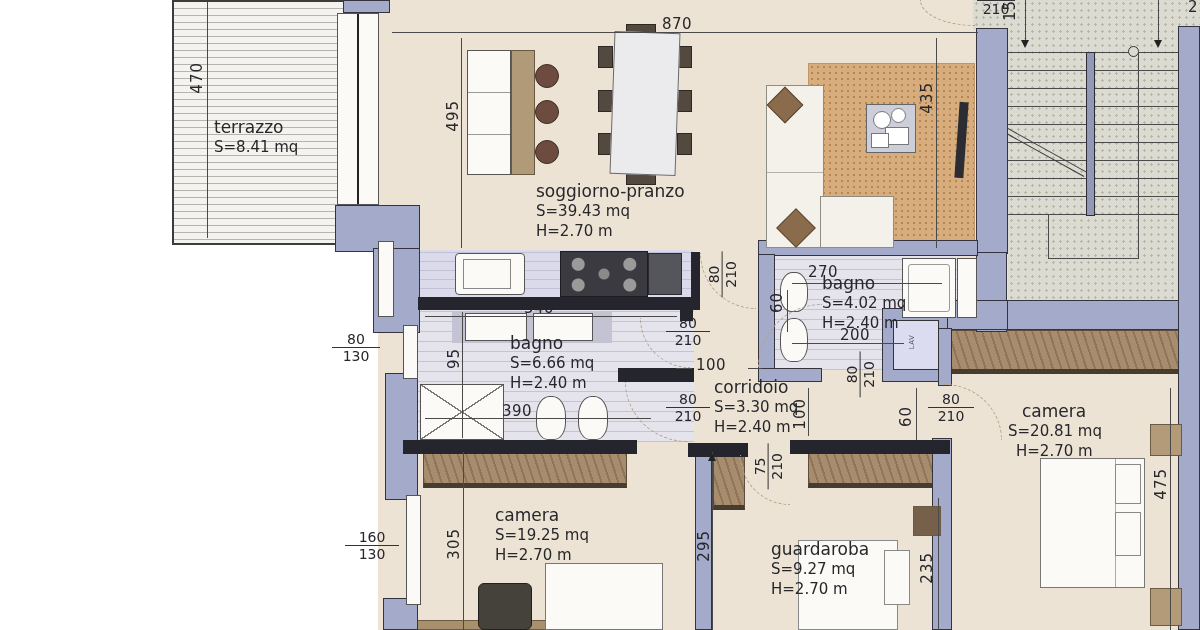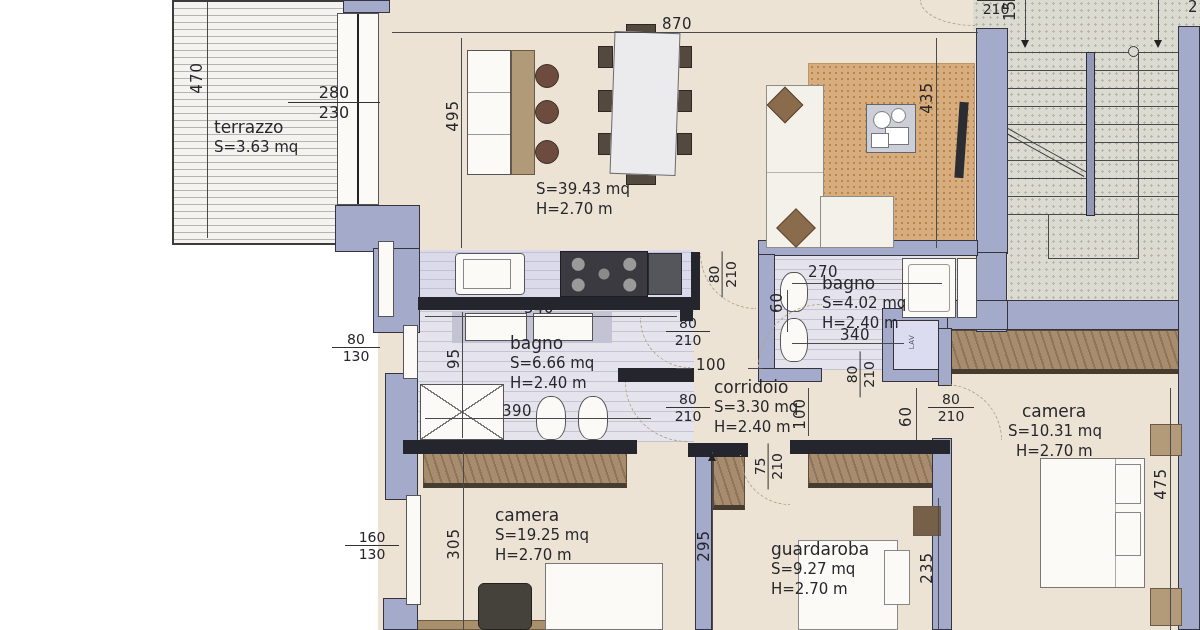--- a/index.html
+++ b/index.html
@@ -237,36 +237,32 @@
   <div class="dimv" style="left:188px;top:62px">470</div>
   <div class="dimv" style="left:444px;top:100px">495</div>
   <div class="dimv" style="left:918px;top:82px">435</div>
   <div class="dimh" style="left:524px;top:299px">540</div>
   <div class="dimv" style="left:445px;top:348px">95</div>
   <div class="dimh" style="left:502px;top:402px">390</div>
   <div class="dimh" style="left:696px;top:356px">100</div>
   <div class="dimv" style="left:791px;top:398px">100</div>
   <div class="dimh" style="left:808px;top:263px">270</div>
   <div class="dimv" style="left:768px;top:292px">60</div>
-  <div class="dimh" style="left:840px;top:326px">340</div>
+  <div class="dimh" style="left:840px;top:326px">200</div>
   <div class="dimv" style="left:897px;top:406px">60</div>
   <div class="dimv" style="left:445px;top:528px">305</div>
   <div class="dimv" style="left:695px;top:530px">295</div>
   <div class="dimv" style="left:918px;top:552px">235</div>
   <div class="dimv" style="left:1152px;top:468px">475</div>
   <div class="dimv" style="left:1001px;top:0">15</div>
   <div class="dimh" style="left:1188px;top:-2px">2</div>
   <div class="frac" style="left:977px;top:0;width:38px">
     <span class="den">210</span>
   </div>
 
-  <div class="frac big" style="left:288px;top:84px;width:92px">
-    <span class="num">280</span>
-    <span class="den">230</span>
-  </div>
   <div class="frac" style="left:332px;top:332px;width:48px">
     <span class="num">80</span>
     <span class="den">130</span>
   </div>
   <div class="frac" style="left:345px;top:530px;width:54px">
     <span class="num">160</span>
     <span class="den">130</span>
   </div>
   <div class="frac" style="left:666px;top:316px;width:44px">
     <span class="num">80</span>
@@ -288,44 +284,45 @@
     <span class="num">80</span>
     <span class="den">210</span>
   </div>
   <div class="frac v" style="left:746px;top:450px;width:46px">
     <span class="num">75</span>
     <span class="den">210</span>
   </div>
 
   <div class="roomlabel" style="left:214px;top:116px">
     <div class="rl-name">terrazzo</div>
-    <div>S=3.63 mq</div>
+    <div>S=8.41 mq</div>
   </div>
   <div class="roomlabel" style="left:536px;top:180px">
+    <div class="rl-name">soggiorno-pranzo</div>
     <div>S=39.43 mq</div>
     <div>H=2.70 m</div>
   </div>
   <div class="roomlabel" style="left:510px;top:332px">
     <div class="rl-name">bagno</div>
     <div>S=6.66 mq</div>
     <div>H=2.40 m</div>
   </div>
   <div class="roomlabel" style="left:822px;top:272px">
     <div class="rl-name">bagno</div>
     <div>S=4.02 mq</div>
     <div>H=2.40 m</div>
   </div>
   <div class="roomlabel" style="left:714px;top:376px">
     <div class="rl-name">corridoio</div>
     <div>S=3.30 mq</div>
     <div>H=2.40 m</div>
   </div>
   <div class="roomlabel" style="left:1008px;top:400px">
     <div class="rl-name" style="padding-left:14px">camera</div>
-    <div>S=10.31 mq</div>
+    <div>S=20.81 mq</div>
     <div style="padding-left:8px">H=2.70 m</div>
   </div>
   <div class="roomlabel" style="left:495px;top:504px">
     <div class="rl-name">camera</div>
     <div>S=19.25 mq</div>
     <div>H=2.70 m</div>
   </div>
   <div class="roomlabel" style="left:771px;top:538px">
     <div class="rl-name">guardaroba</div>
     <div>S=9.27 mq</div>

